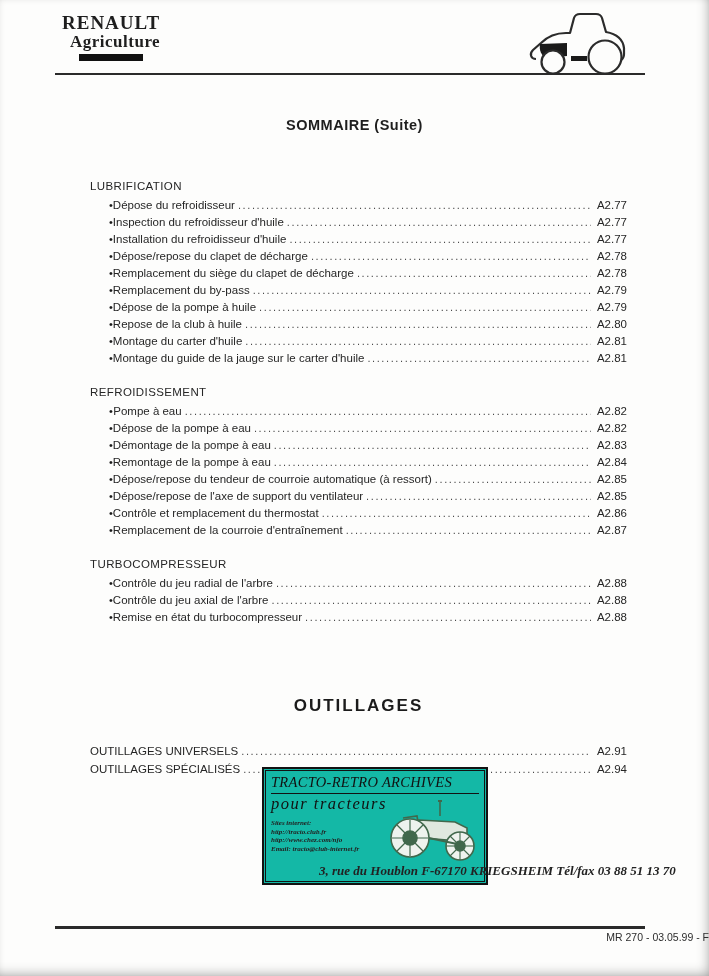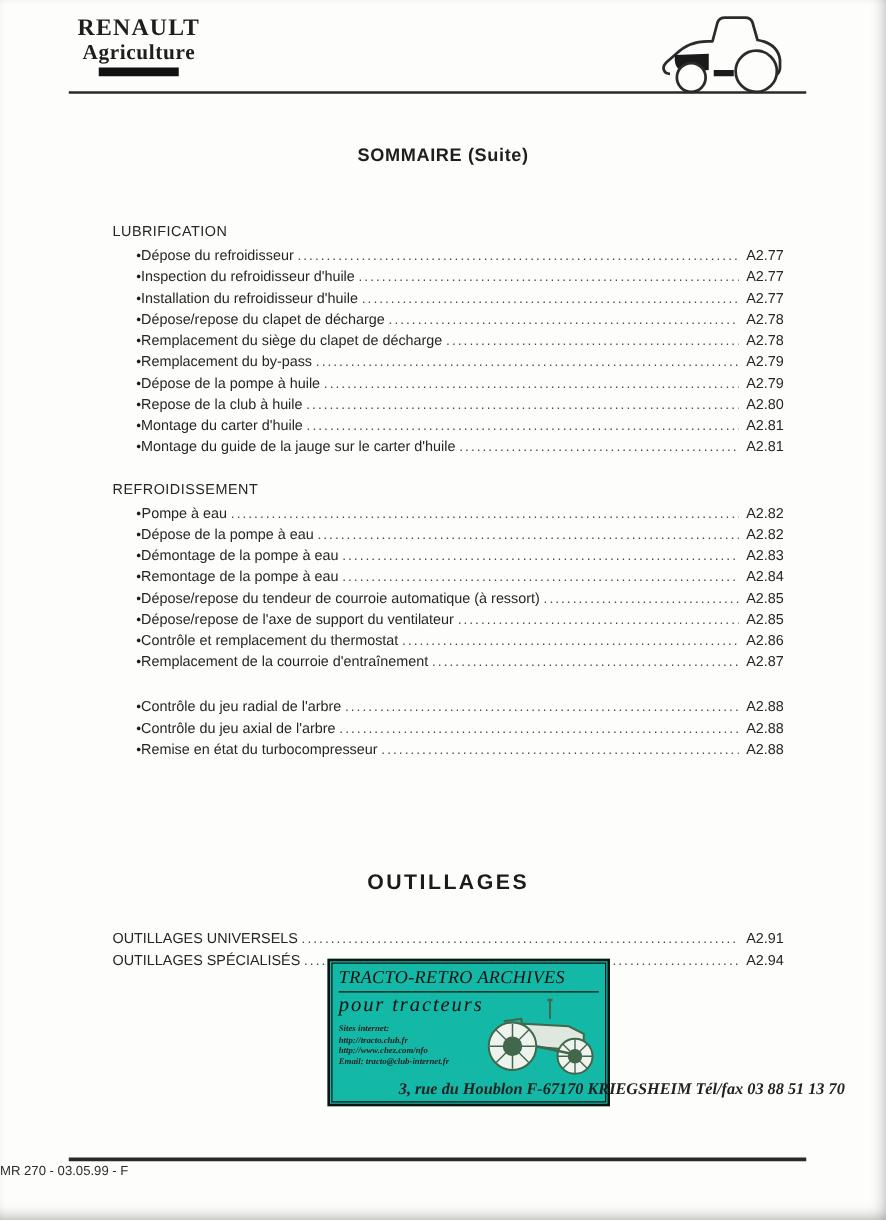--- a/index.html
+++ b/index.html
@@ -4,21 +4,21 @@
 <style>
   html,body { margin:0; padding:0; background:#9a9a98; }
   .page {
     position:relative; width:709px; height:976px; margin:0 auto;
     background:#fdfdfc; overflow:hidden;
     font-family:"Liberation Sans", sans-serif; color:#1e1e1e;
     box-shadow: inset -7px -8px 14px -9px rgba(0,0,0,.45), inset 2px 2px 8px -6px rgba(0,0,0,.25);
   }
 
   
-  .brand { position:absolute; left:62px; top:13px; text-align:center; }
+  .brand { position:absolute; left:62px; top:13px; text-align:right; }
   .brand-l1 { font-family:"Liberation Serif", serif; font-weight:bold; font-size:19px; letter-spacing:1px; line-height:20px; }
   .brand-l2 { font-family:"Liberation Serif", serif; font-weight:bold; font-size:17px; line-height:18px; letter-spacing:0.5px; }
   .brand-bar { height:7px; background:#111; width:64px; margin:3px auto 0 auto; }
   .top-rule { position:absolute; left:55px; top:73px; width:590px; height:2px; background:#2a2a2a; }
   .header-tractor { position:absolute; left:527px; top:6px; }
 
   
   .doc-title { position:absolute; left:0; top:117px; width:100%; text-align:center;
     font-weight:bold; font-size:14.5px; letter-spacing:0.5px; }
   .toc { position:absolute; left:90px; top:180px; width:537px; }
@@ -49,21 +49,21 @@
     border-bottom:1.5px solid #121212; padding-bottom:2px; color:#111; }
   .stamp-sub1 { font-size:16.5px; margin-top:2px; white-space:nowrap; color:#111; }
   .stamp-sub2 { font-size:16.5px; letter-spacing:1.5px; color:#111; }
   .stamp-small { margin-top:5px; font-size:7px; font-weight:bold; line-height:8.5px; color:#222; }
   .stamp-address { position:absolute; left:5px; right:3px; bottom:2px; font-size:13px;
     font-weight:bold; white-space:nowrap; color:#222;margin-left:48px; }
   .stamp-tractor { position:absolute; right:1px; bottom:13px; }
 
   
   .bottom-rule { position:absolute; left:55px; top:926px; width:590px; height:2.5px; background:#2a2a2a; }
-  .footer-text { position:absolute; left:0; top:931px; width:100%; text-align:left; font-size:10.5px; color:#2d2d2d; }
+  .footer-text { position:absolute; left:0; top:931px; width:100%; text-align:right; font-size:10.5px; color:#2d2d2d; }
 </style>
 </head>
 <body>
 
 <div class="page">
 
   <div class="brand">
     <div class="brand-l1">RENAULT</div>
     <div class="brand-l2">Agriculture</div>
     <div class="brand-bar"></div>
@@ -192,20 +192,21 @@
           <span class="pagenum">A2.86</span>
         </div>
         <div class="toc-row indented">
           <span class="bullet">•</span>
           <span class="label">Remplacement de la courroie d'entraînement</span>
           <span class="dots"></span>
           <span class="pagenum">A2.87</span>
         </div>
       </div>
       <div class="toc-section">
+        <div class="section-title">TURBOCOMPRESSEUR</div>
         <div class="toc-row indented">
           <span class="bullet">•</span>
           <span class="label">Contrôle du jeu radial de l'arbre</span>
           <span class="dots"></span>
           <span class="pagenum">A2.88</span>
         </div>
         <div class="toc-row indented">
           <span class="bullet">•</span>
           <span class="label">Contrôle du jeu axial de l'arbre</span>
           <span class="dots"></span>

